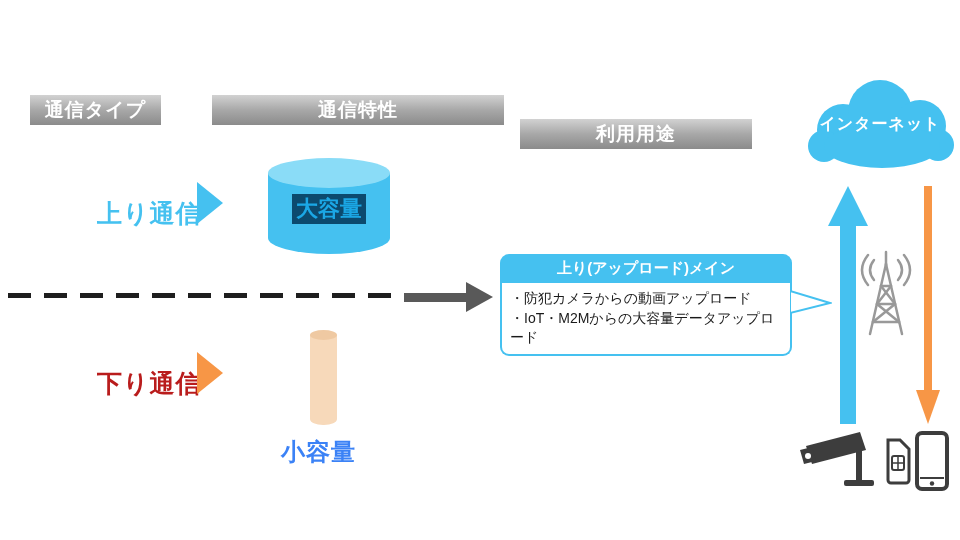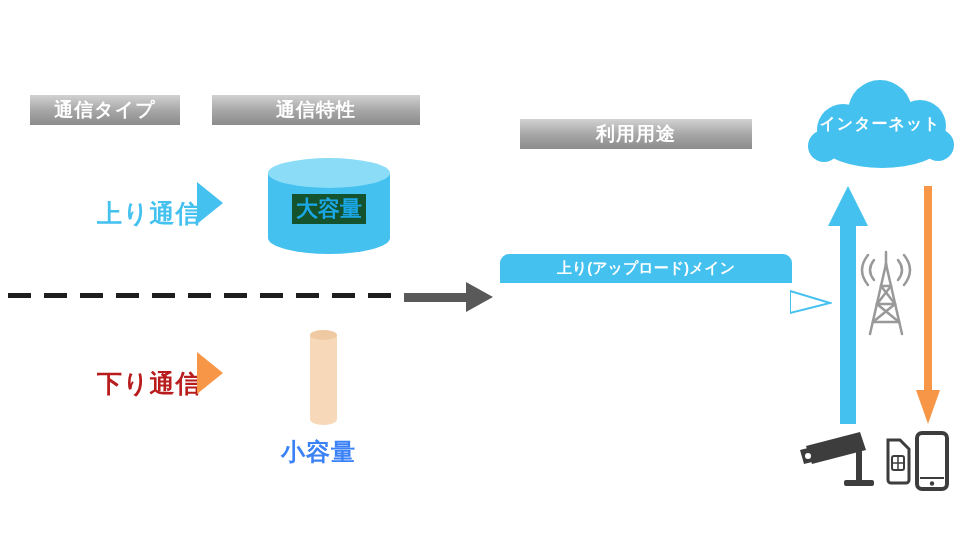--- a/index.html
+++ b/index.html
@@ -4,40 +4,40 @@
 <style>
   html,body{margin:0;padding:0;background:#fff;}
   .canvas{position:relative;width:960px;height:540px;background:#fff;overflow:hidden;
           font-family:"Liberation Sans","DejaVu Sans",sans-serif;}
   .abs{position:absolute;}
 
   
   .hdr{position:absolute;top:95px;height:30px;display:flex;align-items:center;justify-content:center;
        color:#fff;font-weight:bold;font-size:19px;letter-spacing:1px;
        background:linear-gradient(180deg,#d2d2d2 0%,#a8a8a8 50%,#8b8b8b 100%);}
-  .hdr1{left:30px;width:150px;}
-  .hdr2{left:212px;width:208px;}
+  .hdr1{left:30px;width:131px;}
+  .hdr2{left:212px;width:292px;}
   .hdr3{left:520px;width:232px;margin-top:24px;}
 
   
   .row-label{position:absolute;font-weight:bold;font-size:25px;letter-spacing:1px;margin-left:43px;}
   .up-label{left:54px;top:197px;color:#45c1f0;}
   .down-label{left:54px;top:367px;color:#b91c1c;}
 
   
   .tri-right{position:absolute;width:0;height:0;border-top:21px solid transparent;border-bottom:21px solid transparent;}
   .tri-blue{left:197px;top:182px;border-left:26px solid #45c1f0;}
   .tri-orange{left:197px;top:352px;border-left:26px solid #f79646;}
 
   
   .cyl-big{left:268px;top:158px;width:122px;height:96px;}
   .cyl-big .body{position:absolute;left:0;top:15px;width:122px;height:81px;background:#45c1f0;
                  border-radius:0 0 61px 61px / 0 0 16px 16px;}
   .cyl-big .top{position:absolute;left:0;top:0;width:122px;height:30px;background:#8adcf7;border-radius:50%;}
-  .cap-label{position:absolute;left:50%;top:36px;transform:translateX(-50%);background:#14532d;
+  .cap-label{position:absolute;left:50%;top:36px;transform:translateX(-50%);background:#0c4a6e;
              color:#1ba7e5;font-weight:bold;font-size:22px;padding:0 4px;white-space:nowrap;}
   .cyl-small{left:310px;top:330px;width:27px;height:95px;}
   .cyl-small .body{position:absolute;left:0;top:5px;width:27px;height:90px;background:#f7d9ba;
                    border-radius:0 0 13px 13px / 0 0 6px 6px;}
   .cyl-small .top{position:absolute;left:0;top:0;width:27px;height:10px;background:#efc9a2;border-radius:50%;}
   .small-cap{position:absolute;left:281px;top:436px;color:#3b82f6;font-weight:bold;font-size:24px;letter-spacing:1px;}
 
   
   .dashline{position:absolute;left:8px;top:293px;width:394px;height:5px;
             background:repeating-linear-gradient(90deg,#1e1e1e 0 23px,transparent 23px 36px);}
@@ -89,20 +89,24 @@
     <div class="cap-label">大容量</div>
   </div>
 
   <div class="dashline"></div>
 
   <div class="darrow-body"></div>
   <div class="darrow-head"></div>
 
   <div class="abs callout">
     <div class="title">上り(アップロード)メイン</div>
+    <div class="bodytxt">
+      <div>・防犯カメラからの動画アップロード</div>
+      <div>・IoT・M2Mからの大容量データアップロード</div>
+    </div>
     <svg class="tail" width="42" height="28" viewBox="0 0 42 28">
       <polygon points="0,3 40,15 0,25" fill="#ffffff" stroke="#45c1f0" stroke-width="2"></polygon>
     </svg>
   </div>
 
   <div class="row-label down-label">下り通信</div>
   <div class="tri-right tri-orange"></div>
   <div class="abs cyl-small">
     <div class="body"></div>
     <div class="top"></div>

